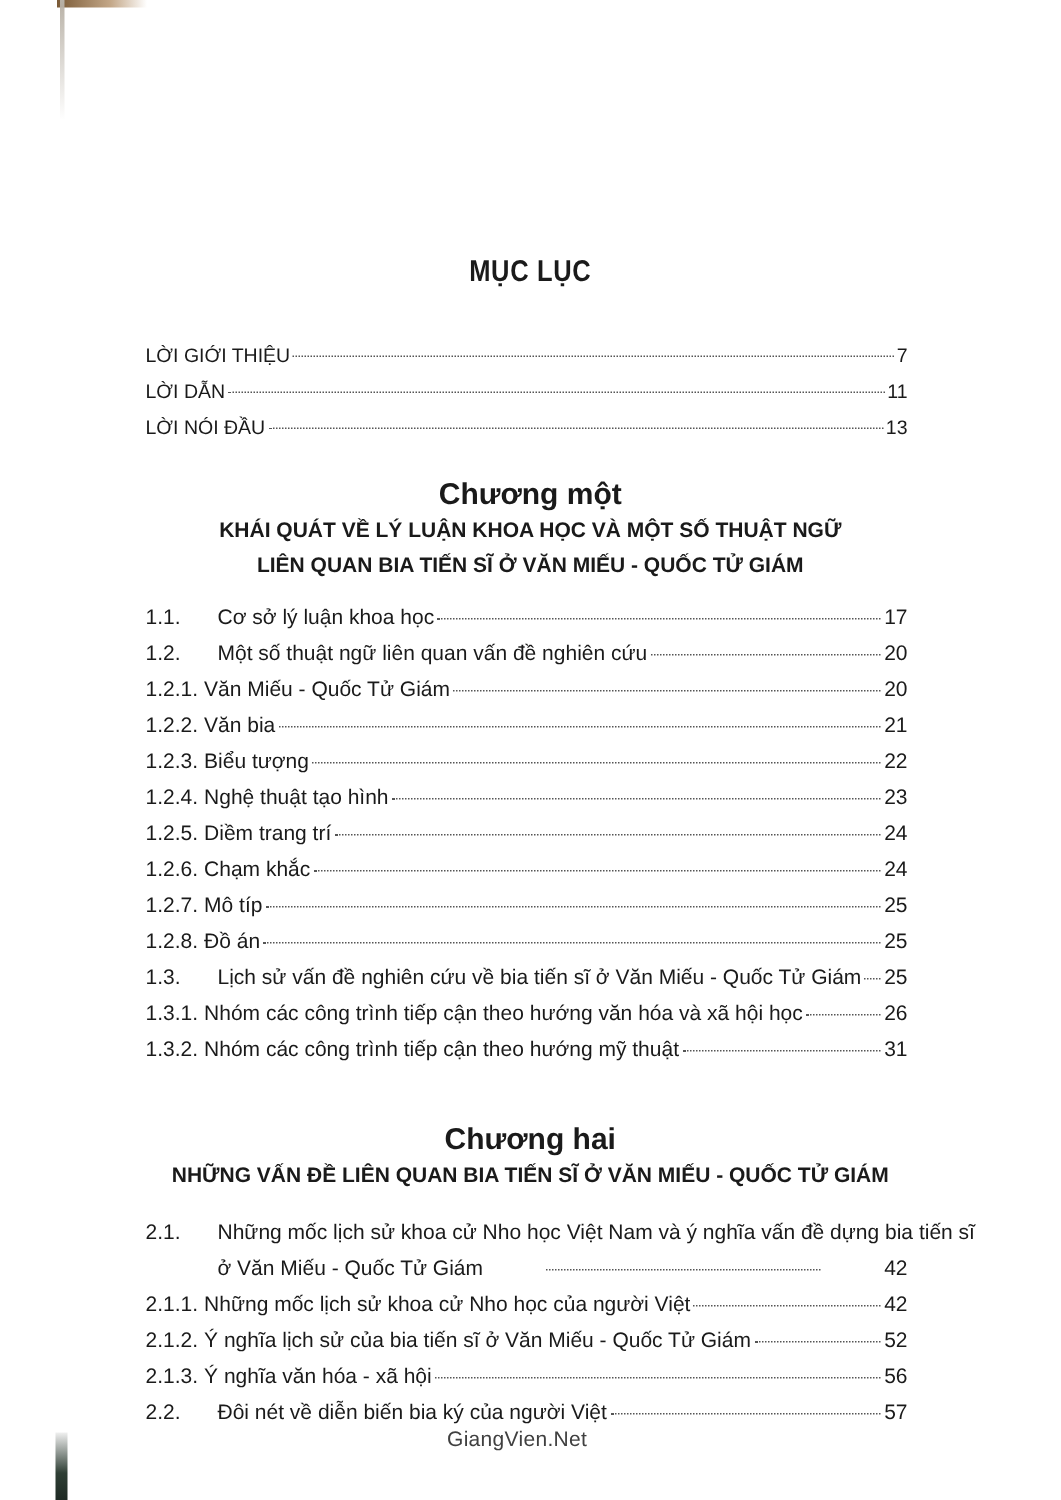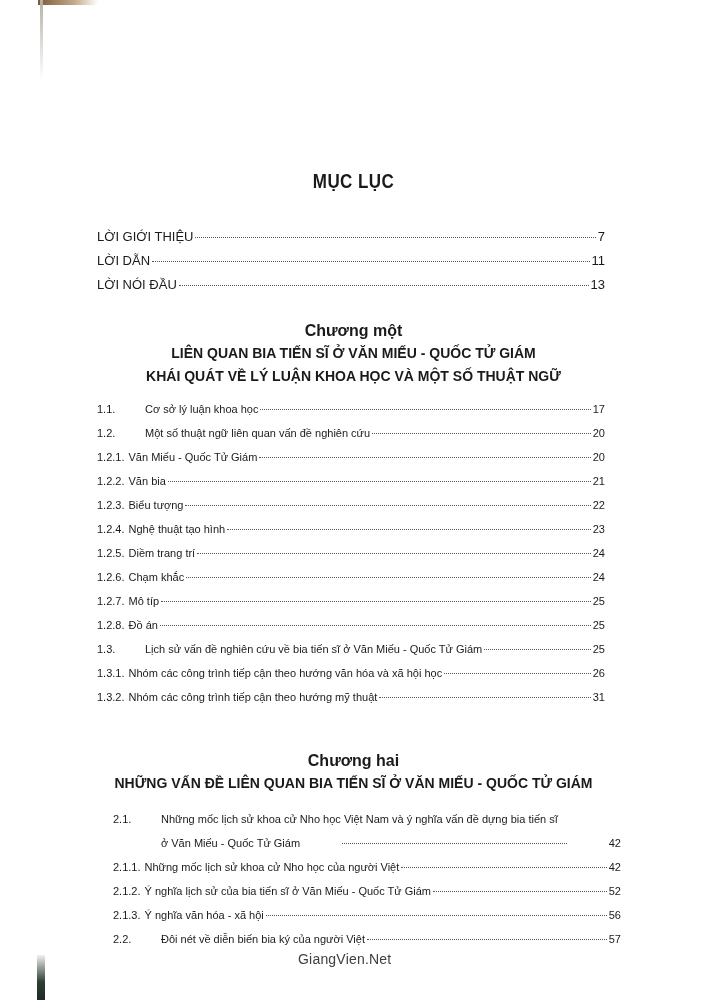--- a/index.html
+++ b/index.html
@@ -22,37 +22,37 @@
     background: linear-gradient(#f0f0f0, #2f3f35 60%, #1f2a24);
   }
   .title {
     position: absolute; left: 0; width: 707px; top: 170px;
     text-align: center; font-weight: bold; font-size: 20px;
     letter-spacing: 0.5px; transform: scaleX(0.85);
   }
   .toc { position: absolute; left: 97px; width: 508px; }
   .entry {
     display: flex; align-items: baseline; height: 24px;
-    font-size: 11px; white-space: nowrap;
+    font-size: 14px; white-space: nowrap;
   }
   .entry .label { transform-origin: left; }
   .entry .num { display: inline-block; width: 48px; flex: none; }
   .entry .leader {
     flex: 1; margin: 0 2px; border-bottom: 1.6px dotted #555;
     position: relative; top: -3px; min-width: 10px;
   }
   .entry .page { flex: none; font-weight: 500; }
   .entry.cont { padding-left: 48px; gap: 40px; }
   .entry.nopage .leader { border-bottom: none; }
   .front .entry { height: 24px; font-size: 13px; text-align: center; }
   .chapter {
     position: absolute; left: 0; width: 707px; text-align: center;
     font-weight: bold; font-size: 14px; line-height: 23px;
   }
-  .chapter .ch-label { font-size: 16px; }
+  .chapter .ch-label { font-size: 20px; }
   .watermark {
     position: absolute; left: 298px; top: 951px;
     font-size: 14px; color: #404040; letter-spacing: 0.2px;
   }
 </style>
 </head>
 <body>
 
 <div class="corner-shadow"></div>
 <div class="page-edge-left"></div>
@@ -73,22 +73,22 @@
   </div>
   <div class="entry">
     <span class="label">LỜI NÓI ĐẦU</span>
     <span class="leader"></span>
     <span class="page">13</span>
   </div>
 </div>
 
 <div class="chapter" style="top:319px;">
   <div class="ch-label">Chương một</div>
+  <div>KHÁI QUÁT VỀ LÝ LUẬN KHOA HỌC VÀ MỘT SỐ THUẬT NGỮ</div>
   <div>LIÊN QUAN BIA TIẾN SĨ Ở VĂN MIẾU - QUỐC TỬ GIÁM</div>
-  <div>KHÁI QUÁT VỀ LÝ LUẬN KHOA HỌC VÀ MỘT SỐ THUẬT NGỮ</div>
 </div>
 
 <div class="toc" style="top:403px;">
   <div class="entry">
       <span class="num">1.1.</span>
       <span class="label">Cơ sở lý luận khoa học</span>
       <span class="leader"></span>
       <span class="page">17</span>
     </div>
   <div class="entry">
@@ -163,21 +163,21 @@
       <span class="leader"></span>
       <span class="page">31</span>
     </div>
 </div>
 
 <div class="chapter" style="top:749px;">
   <div class="ch-label">Chương hai</div>
   <div>NHỮNG VẤN ĐỀ LIÊN QUAN BIA TIẾN SĨ Ở VĂN MIẾU - QUỐC TỬ GIÁM</div>
 </div>
 
-<div class="toc" style="top:813px;margin-left:16px;">
+<div class="toc" style="top:813px;">
   <div class="entry nopage">
       <span class="num">2.1.</span>
       <span class="label">Những mốc lịch sử khoa cử Nho học Việt Nam và ý nghĩa vấn đề dựng bia tiến sĩ</span>
       <span class="leader"></span>
     </div>
   <div class="entry cont">
       <span class="label">ở Văn Miếu - Quốc Tử Giám</span>
       <span class="leader"></span>
       <span class="page">42</span>
     </div>

